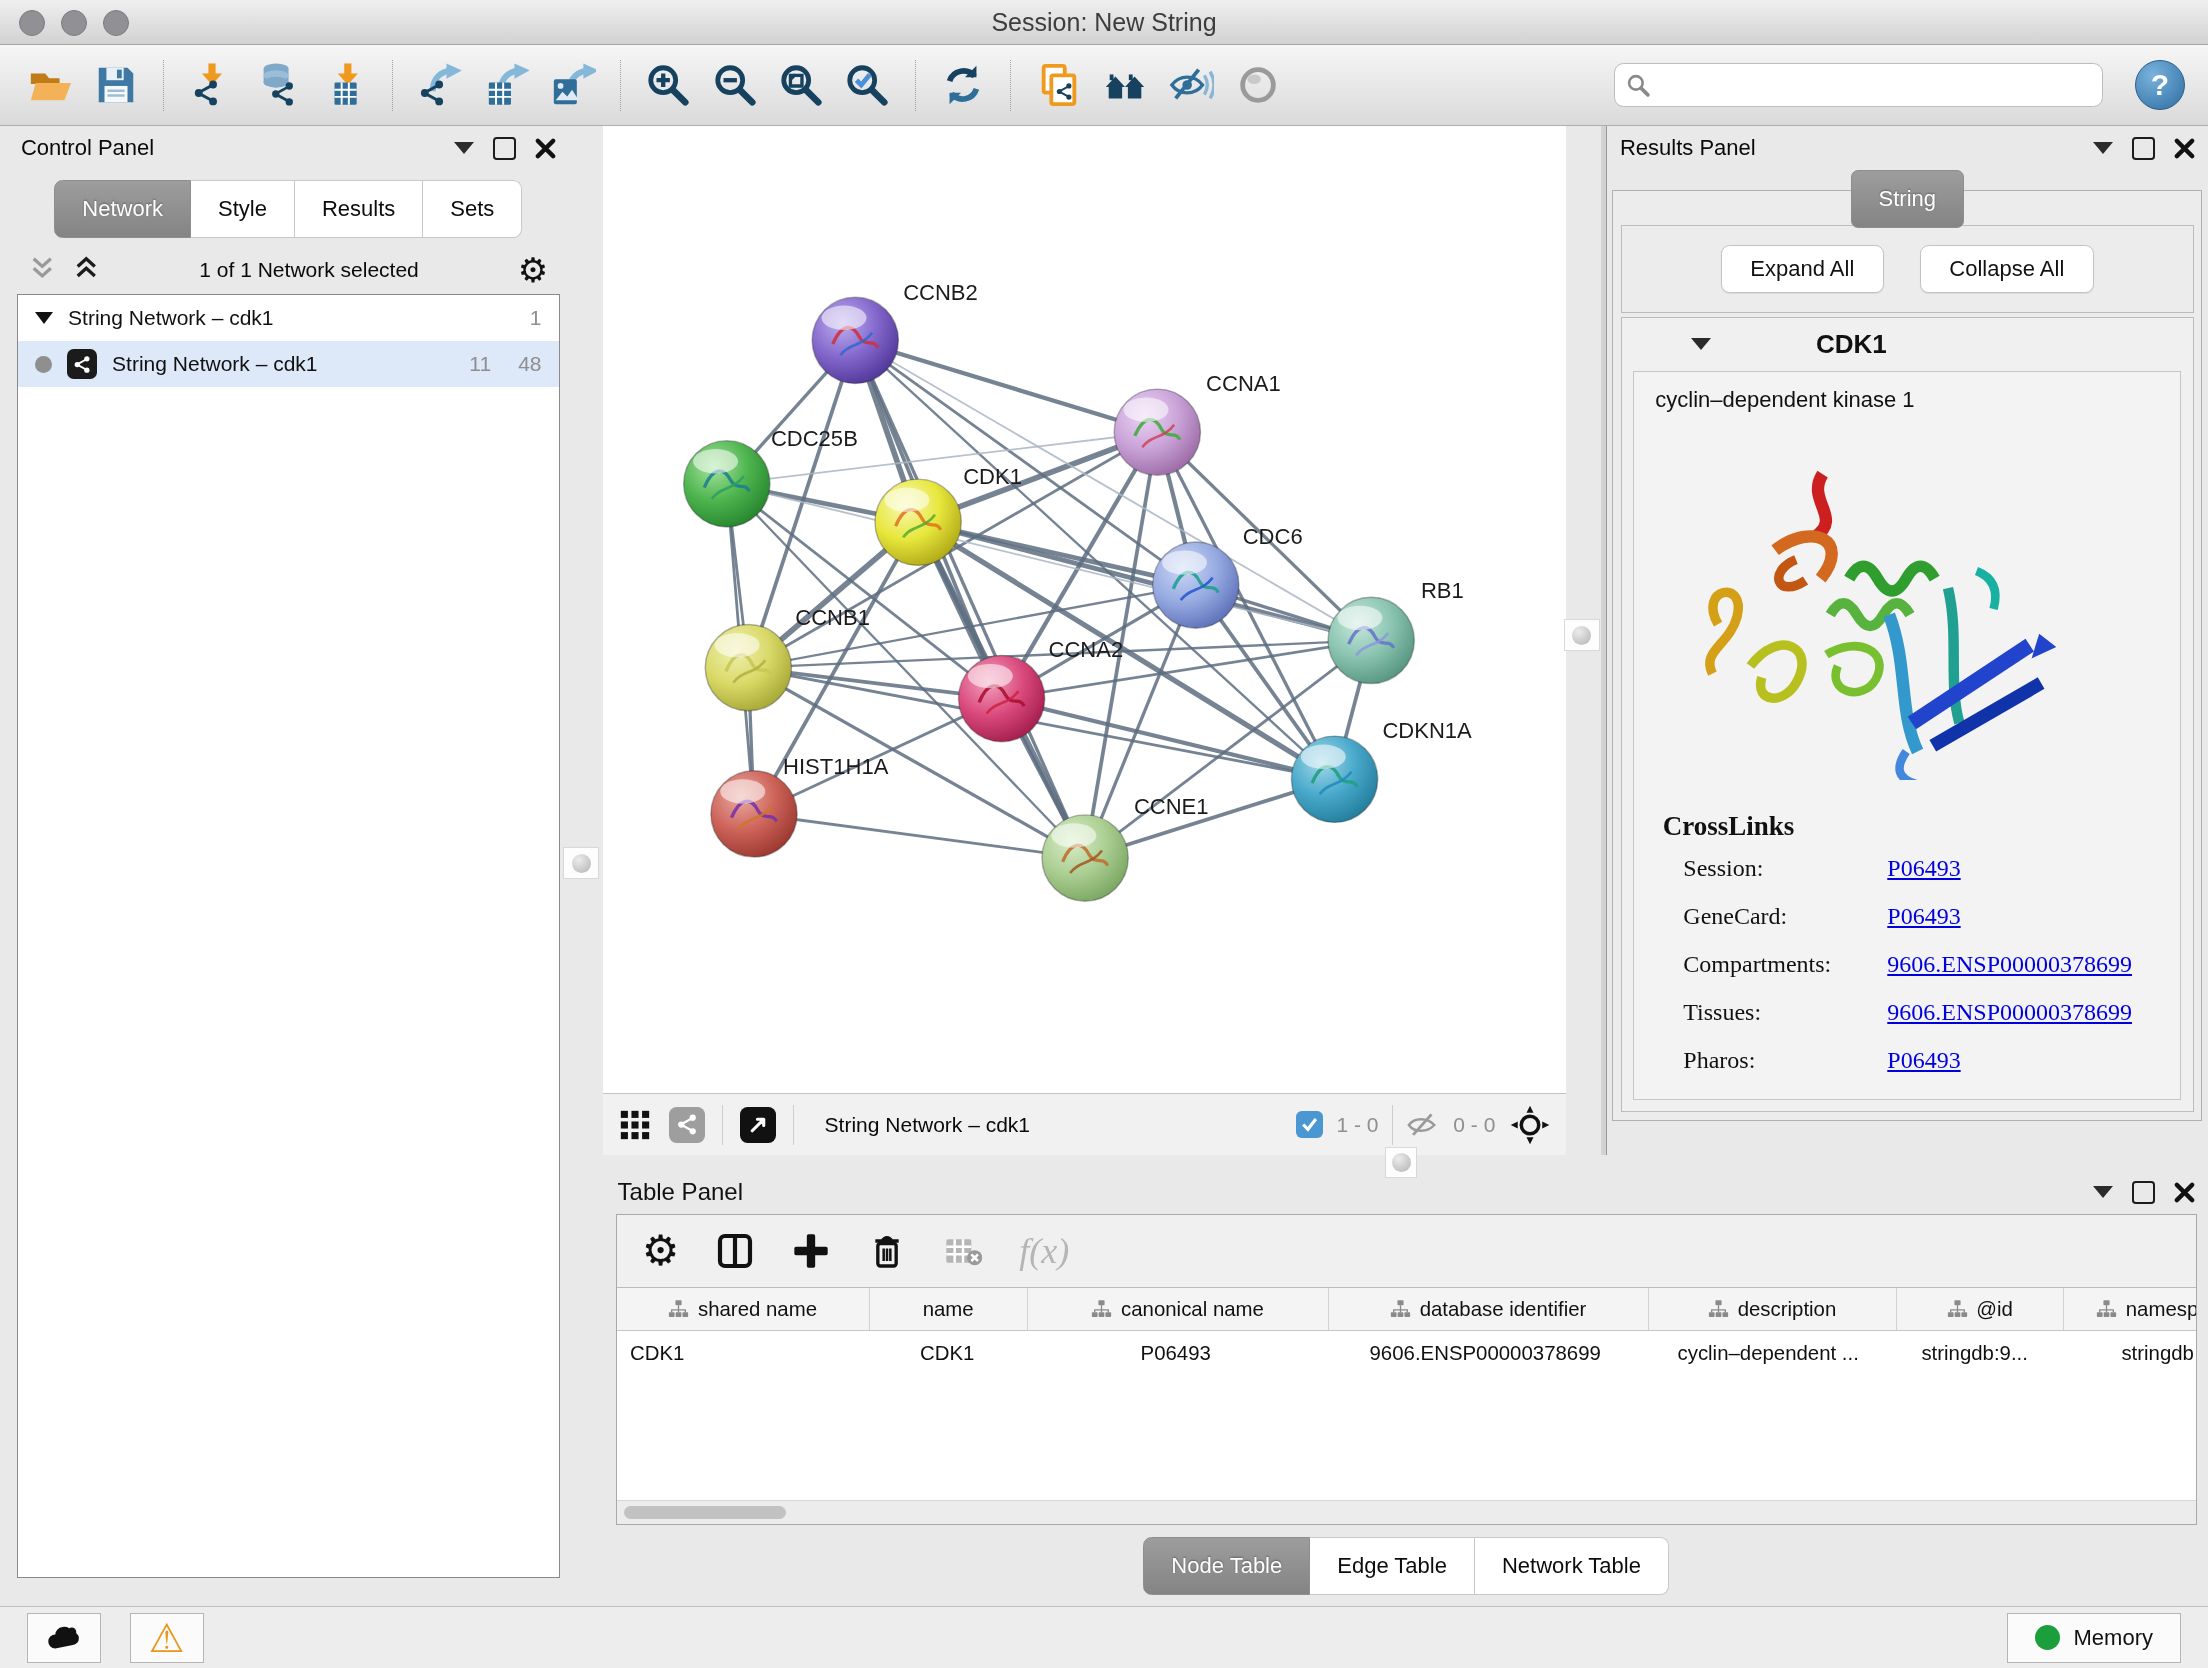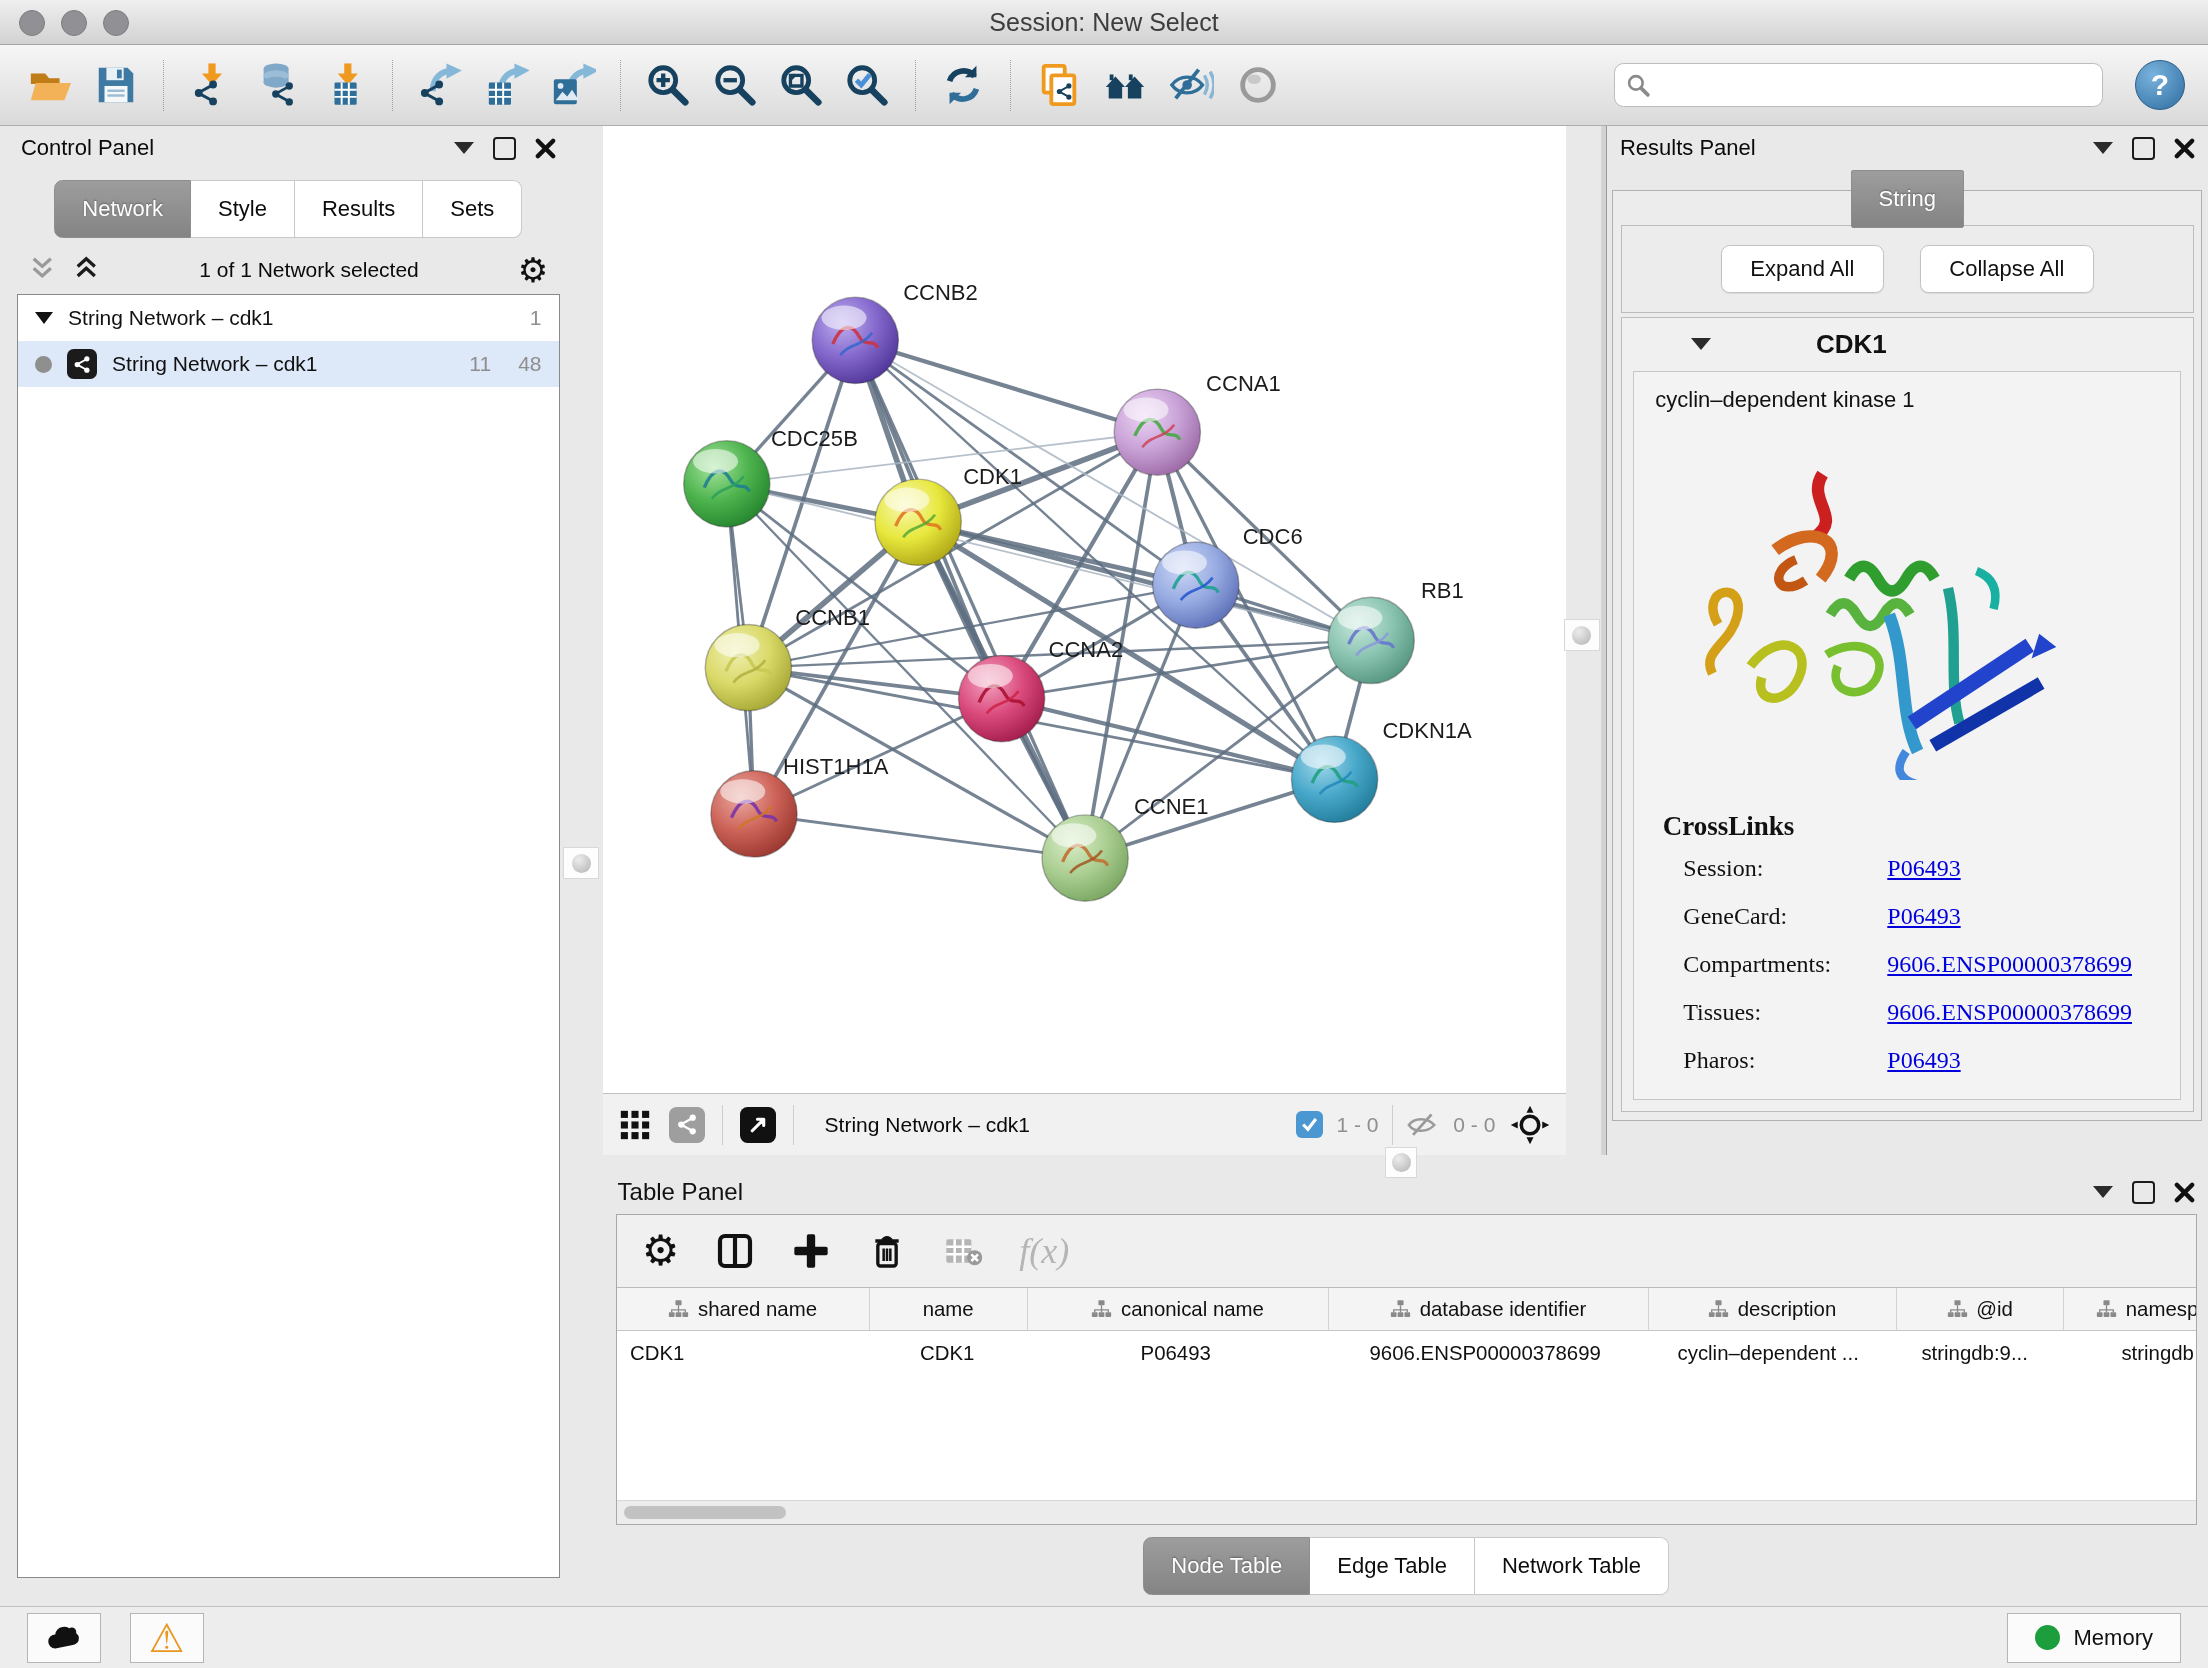--- a/index.html
+++ b/index.html
@@ -94,21 +94,21 @@
   .nb-chip{width:36px;height:36px;border-radius:7.6px;display:flex;align-items:center;justify-content:center;}
   .nb-chip.black{background:#111;}
   .nb-chip.gray{background:#9e9e9e;}
   .nb-chip svg{width:25px;height:25px;}
   .checkbox{width:27px;height:27px;border-radius:5.7px;background:#4a97d2;display:flex;
     align-items:center;justify-content:center;}
 
   
   .results-panel{width:590px;display:flex;flex-direction:column;flex:none;padding:0 5.7px;}
   .rp-tabrow{display:flex;justify-content:center;position:relative;z-index:2;height:40px;flex:none;}
-  .rp-tabrow .tab{border-radius:2px;border-left:1px solid #8e8e8e;}
+  .rp-tabrow .tab{border-radius:7px;border-left:1px solid #8e8e8e;}
   .rp-box{border:1px solid #b0b0b0;background:#ececec;margin-top:-20px;padding-top:32px;
     margin-bottom:34px;flex:1;display:flex;flex-direction:column;min-height:0;}
   .rp-actions{border:1px solid #bcbcbc;margin:1.9px 7.6px 3.8px;display:flex;justify-content:center;
     gap:36px;padding:19px 0;flex:none;}
   .btn{background:#fff;border:1px solid #c2c2c2;border-radius:8.6px;height:46px;padding:0 28.5px;
     font-size:22px;display:flex;align-items:center;box-shadow:0 1px 1px rgba(0,0,0,.08);}
   .rp-entry{border:1px solid #bcbcbc;margin:0 7.6px 7.6px;background:#f0f0f0;flex:1;
     display:flex;flex-direction:column;min-height:0;}
   .entry-header{height:53px;display:flex;align-items:center;padding:0 23px;flex:none;}
   .entry-header .caret-down{margin-left:46px;}
@@ -201,21 +201,21 @@
 </svg>
 
 <div class="window">
 
   <div class="titlebar">
     <div class="lights">
       <span class="light"></span>
       <span class="light"></span>
       <span class="light"></span>
     </div>
-    <span class="title-text">Session: New Select</span>
+    <span class="title-text">Session: New String</span>
   </div>
 
   <div class="toolbar">
     <div class="tb-btn">
       <svg viewBox="0 0 48 48">
           <path d="M4 12 h15 l4 5 h11 v6 h-30 z" fill="#c07c17"></path>
       <path d="M4 40 l5-18 h37 l-7 18 z" fill="#f3b257"></path>
         </svg>
     </div>
     <div class="tb-btn">

